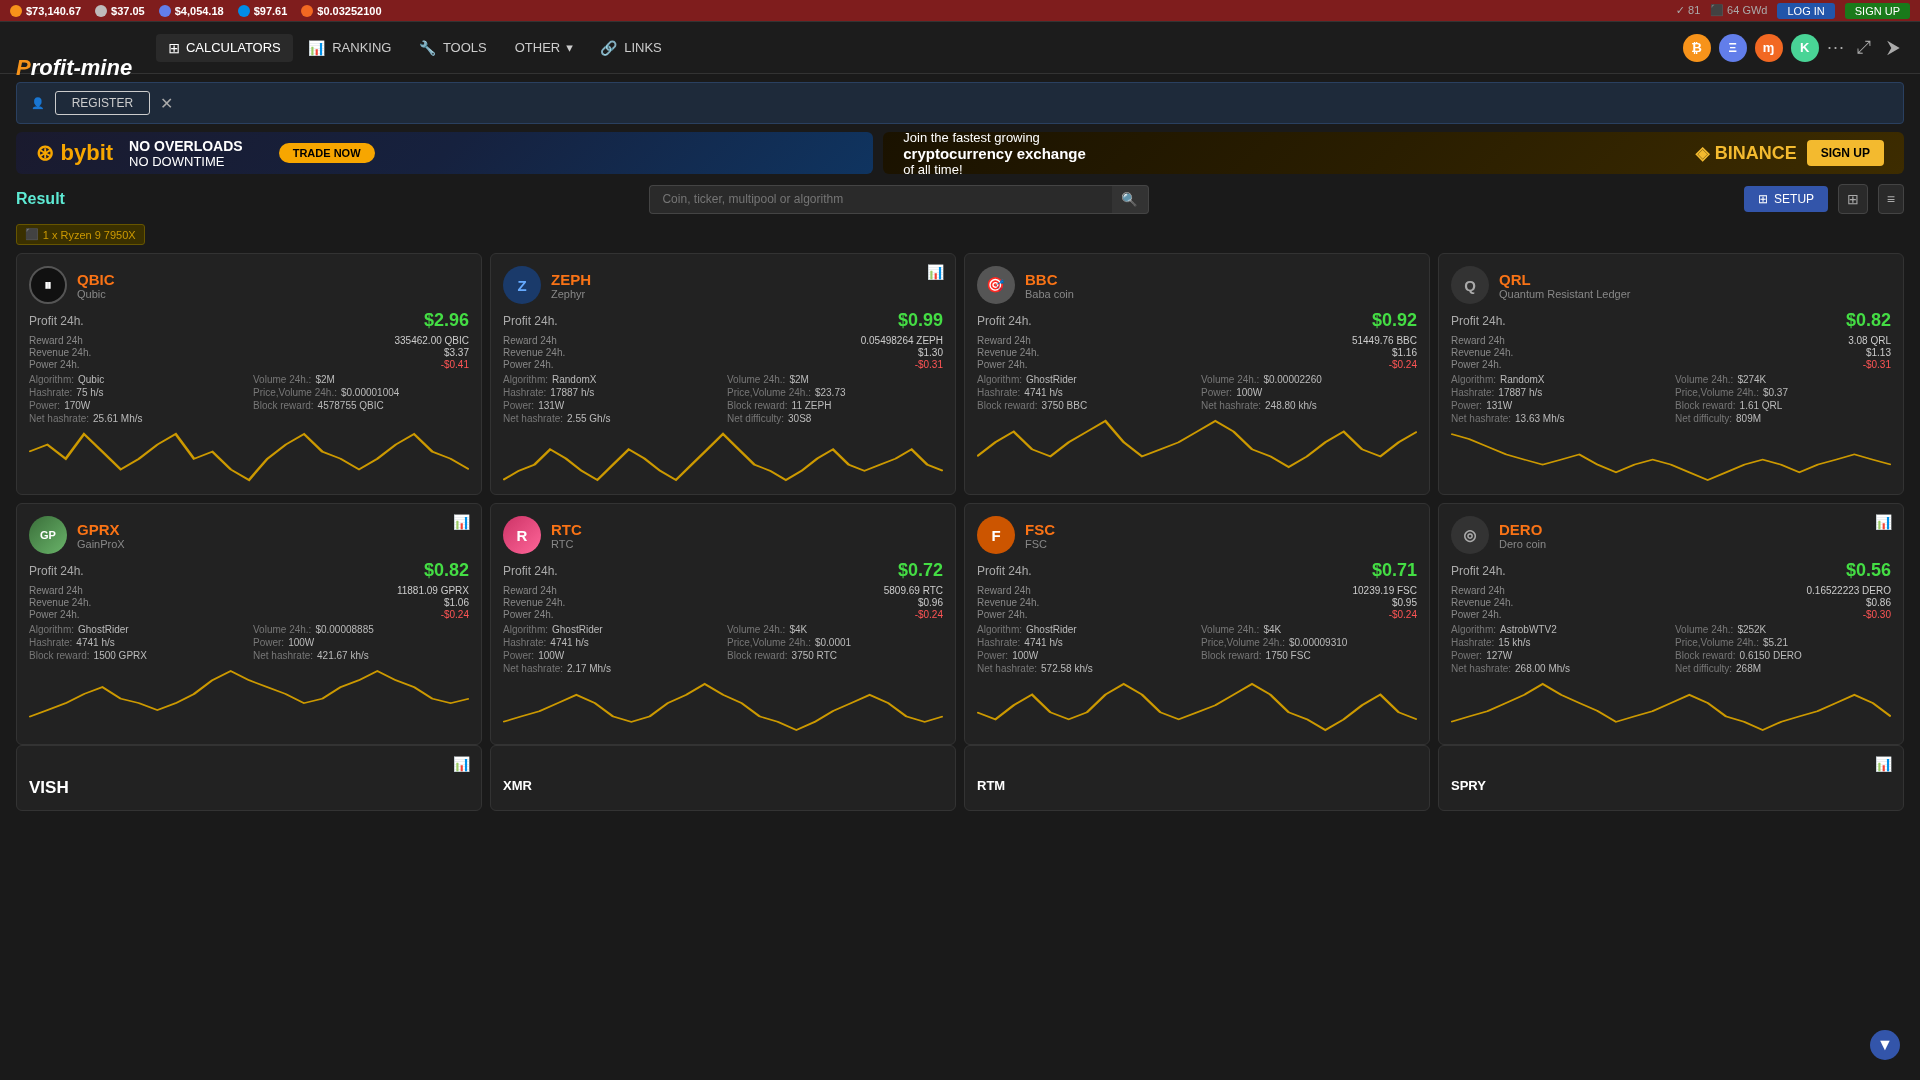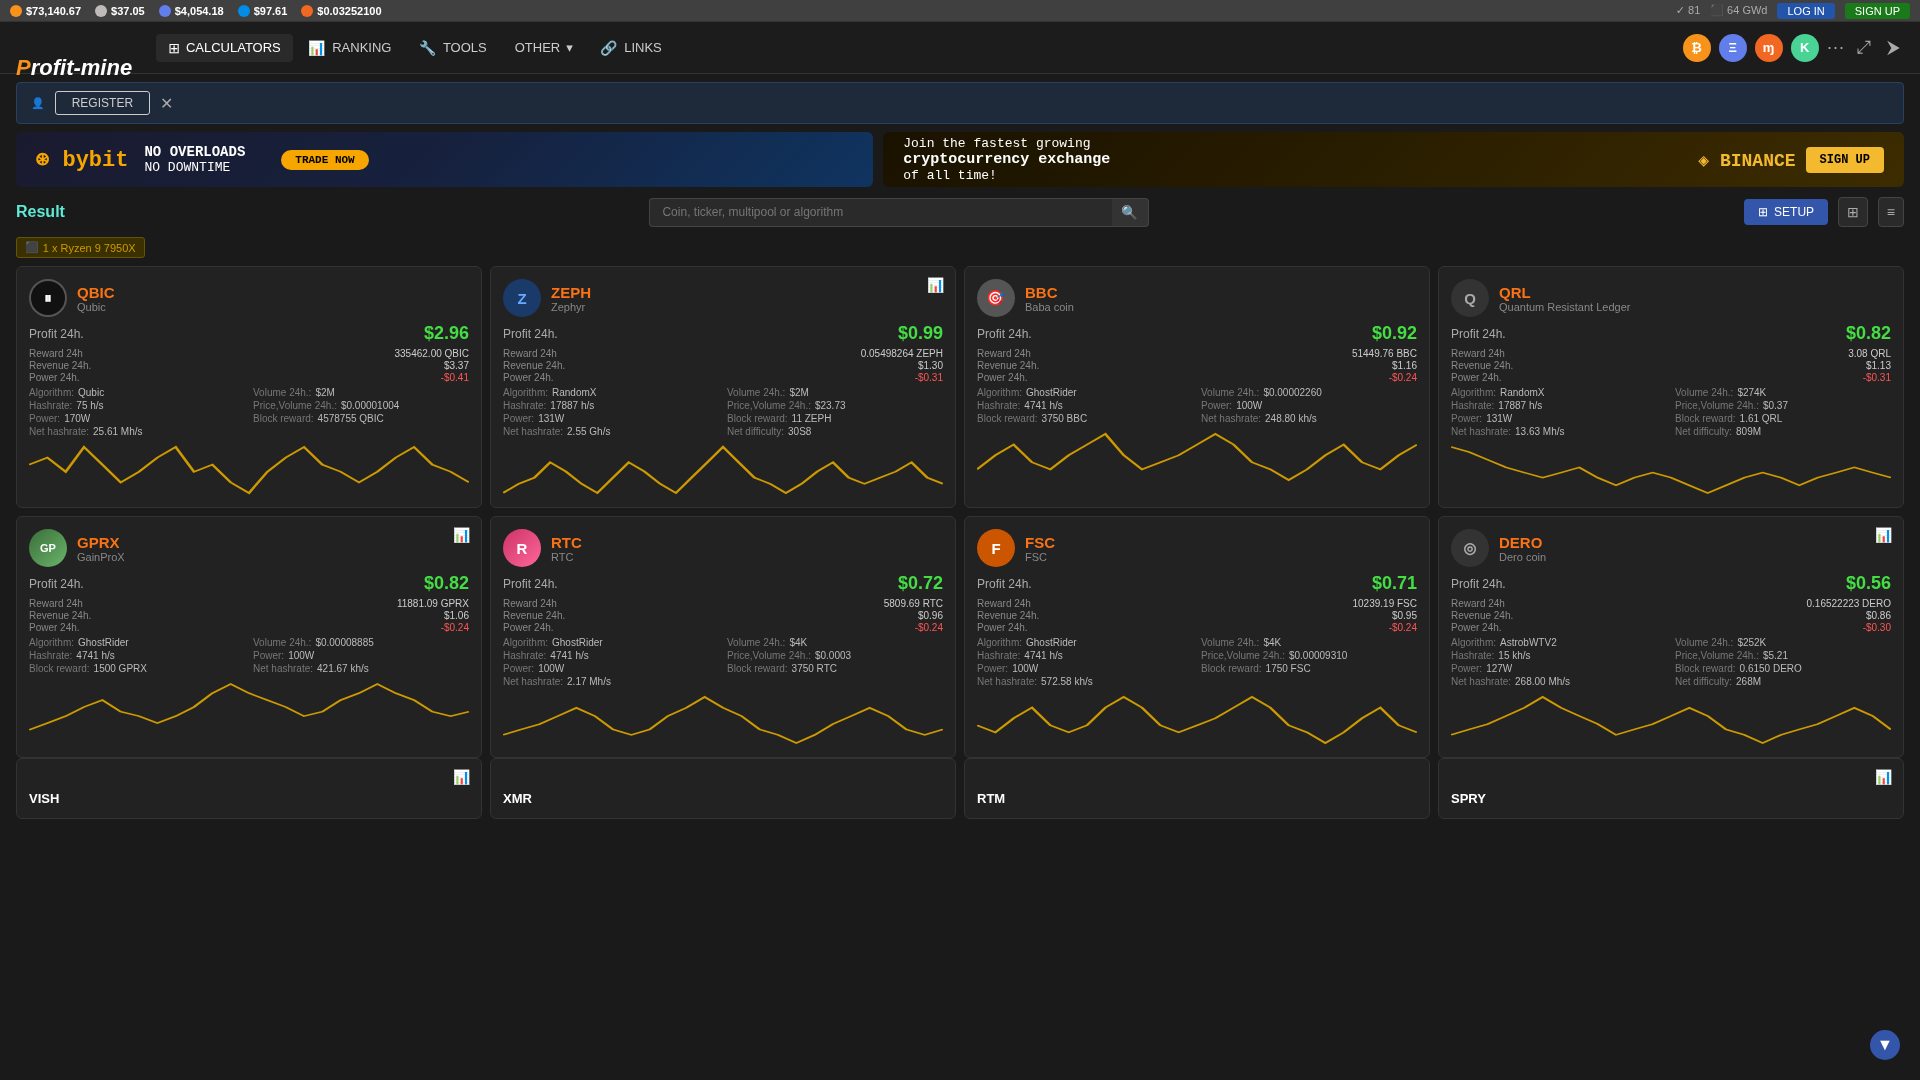--- a/index.html
+++ b/index.html
@@ -1,19 +1,19 @@
 <!DOCTYPE html>
 <html><head>
   <meta charset="utf-8">
   <style>
     * { margin: 0; padding: 0; box-sizing: border-box; }
     body { background: #1a1a1a; color: #ccc; font-family: Arial, sans-serif; font-size: 11px; width: 1920px; min-height: 1080px; overflow-x: hidden; }
 
     
-    .ticker-bar { background: #404040; display: flex; align-items: center; padding: 4px 10px; gap: 14px; border-bottom: 1px solid #333; height: 22px; }
+    .ticker-bar { background: #7f1d1d; display: flex; align-items: center; padding: 4px 10px; gap: 14px; border-bottom: 1px solid #333; height: 22px; }
     .ticker-item { display: flex; align-items: center; gap: 4px; font-size: 11px; font-weight: bold; }
     .ticker-dot { width: 12px; height: 12px; border-radius: 50%; display: inline-block; }
     .dot-btc { background: #f7931a; }
     .dot-ltc { background: #bfbbbb; }
     .dot-eth { background: #627eea; }
     .dot-dash { background: #008ce7; }
     .dot-xmr { background: #f26822; }
     .ticker-val { color: #fff; }
     .ticker-bar-right { margin-left: auto; display: flex; align-items: center; gap: 10px; font-size: 11px; color: #aaa; }
     .btn-login { background: #2255aa; color: #fff; border: none; padding: 2px 10px; border-radius: 3px; font-size: 11px; cursor: pointer; }
@@ -35,21 +35,21 @@
     .more-dots { color: #aaa; font-size: 18px; cursor: pointer; }
     .nav-icon-btn { color: #aaa; font-size: 18px; cursor: pointer; padding: 4px; }
 
     
     .register-banner { background: #1e2a3a; border: 1px solid #2a4060; margin: 8px 16px; border-radius: 4px; display: flex; align-items: center; padding: 8px 14px; gap: 10px; }
     .register-banner-text { color: #aac; font-size: 12px; flex: 1; }
     .btn-register { background: transparent; border: 1px solid #ccc; color: #ccc; padding: 4px 16px; border-radius: 3px; font-size: 12px; cursor: pointer; }
     .banner-close { color: #aaa; font-size: 16px; cursor: pointer; background: none; border: none; }
 
     
-    .ad-row { display: flex; margin: 0 16px 10px; gap: 10px; height: 55px; font-family: Liberation Mono, monospace; }
+    .ad-row { display: flex; margin: 0 16px 10px; gap: 10px; height: 42px; }
     .ad-bybit { background: linear-gradient(135deg, #1a1a2e 0%, #16213e 50%, #0f3460 100%); flex: 1; border-radius: 6px; display: flex; align-items: center; padding: 10px 20px; gap: 16px; }
     .ad-binance { background: linear-gradient(135deg, #1a1200 0%, #2a1e00 50%, #3d2c00 100%); flex: 1.2; border-radius: 6px; display: flex; align-items: center; padding: 10px 20px; gap: 16px; }
 
     
     .result-section { margin: 0 16px; }
     .result-header { display: flex; align-items: center; margin-bottom: 10px; gap: 10px; }
     .result-title { color: #5eead4; font-size: 16px; font-weight: bold; }
     .search-input { width: 100%; background: #2a2a2a; border: 1px solid #444; color: #ccc; padding: 6px 12px; border-radius: 4px; font-size: 12px; }
     .search-icon-btn { background: #333; border: none; color: #aaa; padding: 6px 10px; cursor: pointer; border-radius: 0 4px 4px 0; }
     .setup-btn { background: #3355aa; color: #fff; border: none; padding: 6px 14px; border-radius: 4px; font-size: 12px; cursor: pointer; display: flex; align-items: center; gap: 6px; margin-left: auto; }
@@ -519,21 +519,21 @@
       <div class="stat-row">
             <span class="sl">Volume 24h.:</span>
             <span class="sv">$4K</span>
           </div>
       <div class="stat-row">
             <span class="sl">Hashrate:</span>
             <span class="sv">4741 h/s</span>
           </div>
       <div class="stat-row">
             <span class="sl">Price,Volume 24h.:</span>
-            <span class="sv">$0.0003</span>
+            <span class="sv">$0.0001</span>
           </div>
       <div class="stat-row">
             <span class="sl">Power:</span>
             <span class="sv">100W</span>
           </div>
       <div class="stat-row">
             <span class="sl">Block reward:</span>
             <span class="sv">3750 RTC</span>
           </div>
       <div class="stat-row">
@@ -658,21 +658,21 @@
           </div>
     </div>
     <div class="sparkline-container"><svg viewBox="0 0 220 50" preserveAspectRatio="none" xmlns="http://www.w3.org/2000/svg">
     <polyline points="0,39.88235294117647 9.166666666666666,34.470588235294116 18.333333333333332,29.058823529411764 27.5,20.941176470588236 36.666666666666664,12.82352941176471 45.83333333333333,2 55,12.82352941176471 64.16666666666666,20.941176470588236 73.33333333333333,29.058823529411764 82.5,39.88235294117647 91.66666666666666,34.470588235294116 100.83333333333333,29.058823529411764 110,20.941176470588236 119.16666666666666,12.82352941176471 128.33333333333331,20.941176470588236 137.5,34.470588235294116 146.66666666666666,39.88235294117647 155.83333333333331,48 165,39.88235294117647 174.16666666666666,34.470588235294116 183.33333333333331,29.058823529411764 192.5,20.941176470588236 201.66666666666666,12.82352941176471 210.83333333333331,20.941176470588236 220,34.470588235294116" fill="none" stroke="#cc9900" stroke-width="1.5"></polyline>
   </svg></div>
   </div>
     </div>
 <div style="display: grid; grid-template-columns: repeat(4, 1fr); gap: 8px; margin-top: 0px;">
       <div class="coin-card" style="min-height: 60px;">
     <span class="chart-icon-btn">📊</span>
-    <div style="color:#fff;font-size:13px;font-weight:bold;margin-top:20px;">VISH</div>
+    <div style="color:#fff;font-size:17px;font-weight:bold;margin-top:20px;">VISH</div>
   </div>
       <div class="coin-card" style="min-height: 60px;">
 
     <div style="color:#fff;font-size:13px;font-weight:bold;margin-top:20px;">XMR</div>
   </div>
       <div class="coin-card" style="min-height: 60px;">
 
     <div style="color:#fff;font-size:13px;font-weight:bold;margin-top:20px;">RTM</div>
   </div>
       <div class="coin-card" style="min-height: 60px;">

